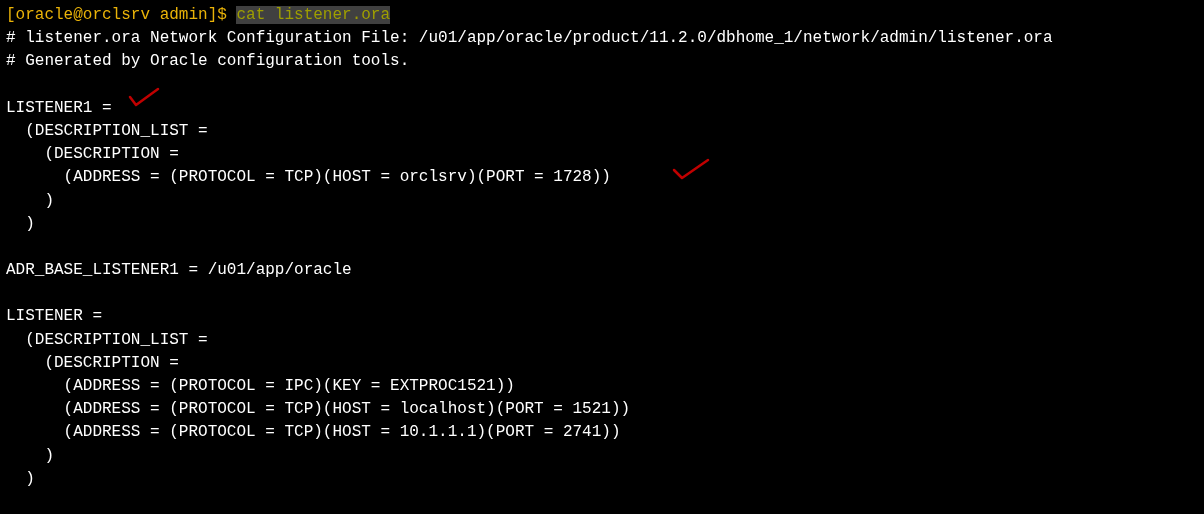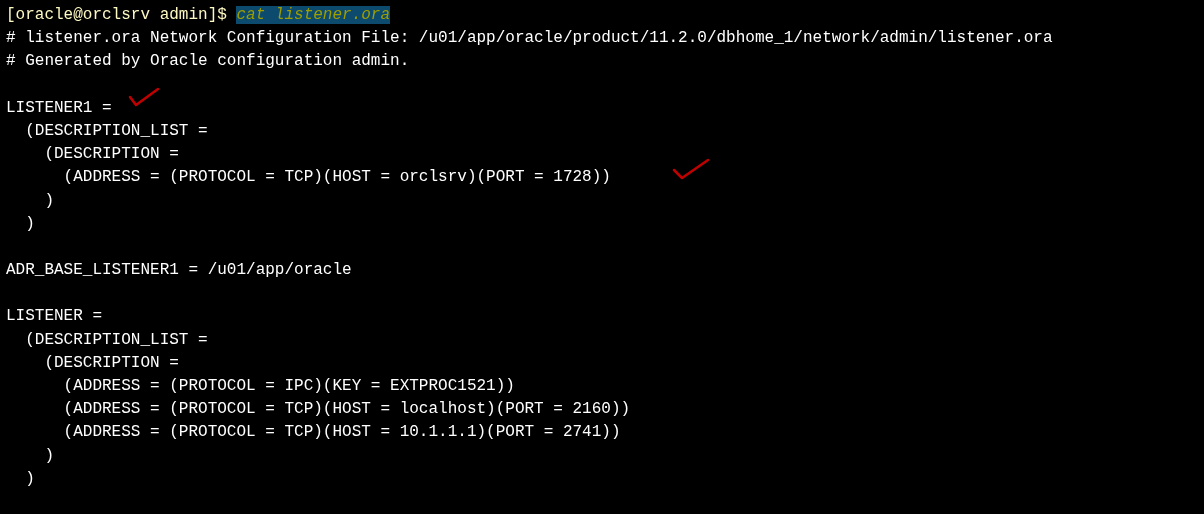--- a/index.html
+++ b/index.html
@@ -17,55 +17,54 @@
       width: 1204px;
       height: 514px;
       overflow: hidden;
       position: relative;
     }
     .line {
       white-space: pre;
       position: relative;
     }
     .prompt {
-      color: #fef9c3;
+      color: #eab308;
     }
     .highlight {
-      background-color: #0c4a6e;
-      font-style: italic;
+      background-color: #404040;
     }
     .highlight .cmdtxt {
       color: #9e9e00;
     }
     .check-svg {
       position: absolute;
       pointer-events: none;
     }
   </style>
 </head>
 <body>
 
 <div class="line"><span class="prompt">[oracle@orclsrv admin]$ </span><span class="highlight"><span class="cmdtxt">cat listener.ora</span></span></div>
 <div class="line"># listener.ora Network Configuration File: /u01/app/oracle/product/11.2.0/dbhome_1/network/admin/listener.ora</div>
-<div class="line"># Generated by Oracle configuration admin.</div>
+<div class="line"># Generated by Oracle configuration tools.</div>
 <div class="line">&nbsp;</div>
 <div class="line">LISTENER1 =</div>
 <div class="line">  (DESCRIPTION_LIST =</div>
 <div class="line">    (DESCRIPTION =</div>
 <div class="line">      (ADDRESS = (PROTOCOL = TCP)(HOST = orclsrv)(PORT = 1728))</div>
 <div class="line">    )</div>
 <div class="line">  )</div>
 <div class="line">&nbsp;</div>
 <div class="line">ADR_BASE_LISTENER1 = /u01/app/oracle</div>
 <div class="line">&nbsp;</div>
 <div class="line">LISTENER =</div>
 <div class="line">  (DESCRIPTION_LIST =</div>
 <div class="line">    (DESCRIPTION =</div>
 <div class="line">      (ADDRESS = (PROTOCOL = IPC)(KEY = EXTPROC1521))</div>
-<div class="line">      (ADDRESS = (PROTOCOL = TCP)(HOST = localhost)(PORT = 2160))</div>
+<div class="line">      (ADDRESS = (PROTOCOL = TCP)(HOST = localhost)(PORT = 1521))</div>
 <div class="line">      (ADDRESS = (PROTOCOL = TCP)(HOST = 10.1.1.1)(PORT = 2741))</div>
 <div class="line">    )</div>
 <div class="line">  )</div>
 <div class="line">&nbsp;</div>
 
 <svg class="check-svg" style="top:87px; left:128px;" width="34" height="22" viewBox="0 0 34 22">
   <path d="M 2 10 L 8 18 L 30 2" stroke="#c00000" stroke-width="2.5" fill="none" stroke-linecap="round" stroke-linejoin="round"></path>
 </svg>
 
 <svg class="check-svg" style="top:158px; left:672px;" width="40" height="24" viewBox="0 0 40 24">

